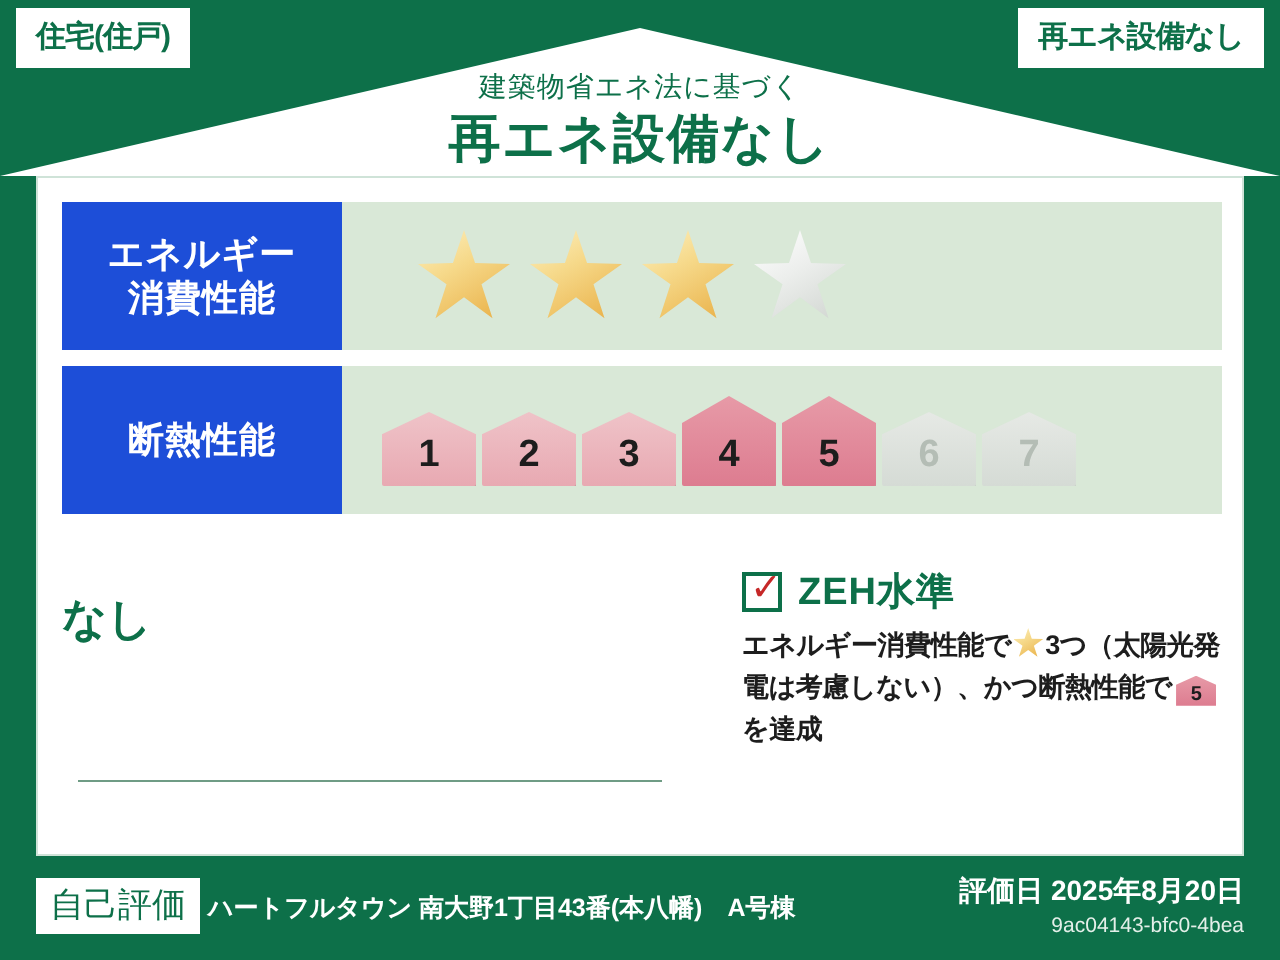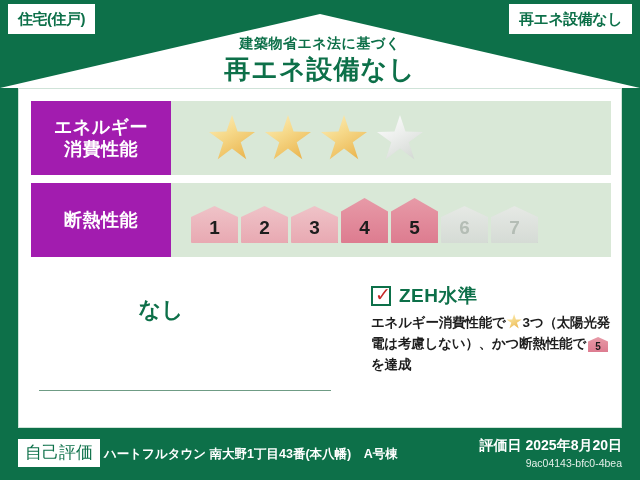--- a/index.html
+++ b/index.html
@@ -40,21 +40,21 @@
   }
   .corner-tag.left  { left: 8px; }
   .corner-tag.right { right: 8px; }
 
   .title-wrap {
     position: absolute; left: 0; top: 36px;
     width: 640px; text-align: center;
     pointer-events: none;
   }
   .title-sub {
-    color: #0d7049; font-weight: bold;
+    color: #0d7049; font-weight: normal;
     font-size: 14px; letter-spacing: 0.5px;
     line-height: 1.1;
   }
   .title-main {
     color: #0d7049; font-weight: bold;
     font-size: 26px; letter-spacing: 1px;
     line-height: 1.25;
     margin-top: 2px;
   }
 
@@ -72,21 +72,21 @@
     position: absolute; left: 12px;
     width: 580px; height: 74px;
     background: #d9e8d7;
     display: flex; align-items: stretch;
   }
   .perf-row.energy { top: 12px; }
   .perf-row.insul  { top: 94px; }
 
   .perf-key {
     width: 140px;
-    background: #a21caf;
+    background: #1d4ed8;
     color: #ffffff;
     font-weight: bold;
     font-size: 18px;
     line-height: 1.25;
     display: flex; align-items: center; justify-content: center;
     text-align: center;
     letter-spacing: 0.5px;
   }
   .perf-val {
     flex: 1;
@@ -152,21 +152,21 @@
   }
   .cost-head .rule {
     flex: 1; height: 1px; background: #6f9c85;
   }
   .cost-head .cost-title {
     color: #0d7049; font-weight: bold; font-size: 16px;
     white-space: nowrap;
   }
   .cost-value {
     margin-top: 30px;
-    text-align: center;
+    text-align: left;
     color: #0d7049;
     font-weight: bold;
     font-size: 22px;
     padding-right: 60px;
   }
   .bottom-rule {
     position: absolute; left: 8px; bottom: 26px;
     width: 292px; height: 1px; background: #6f9c85;
   }
 

